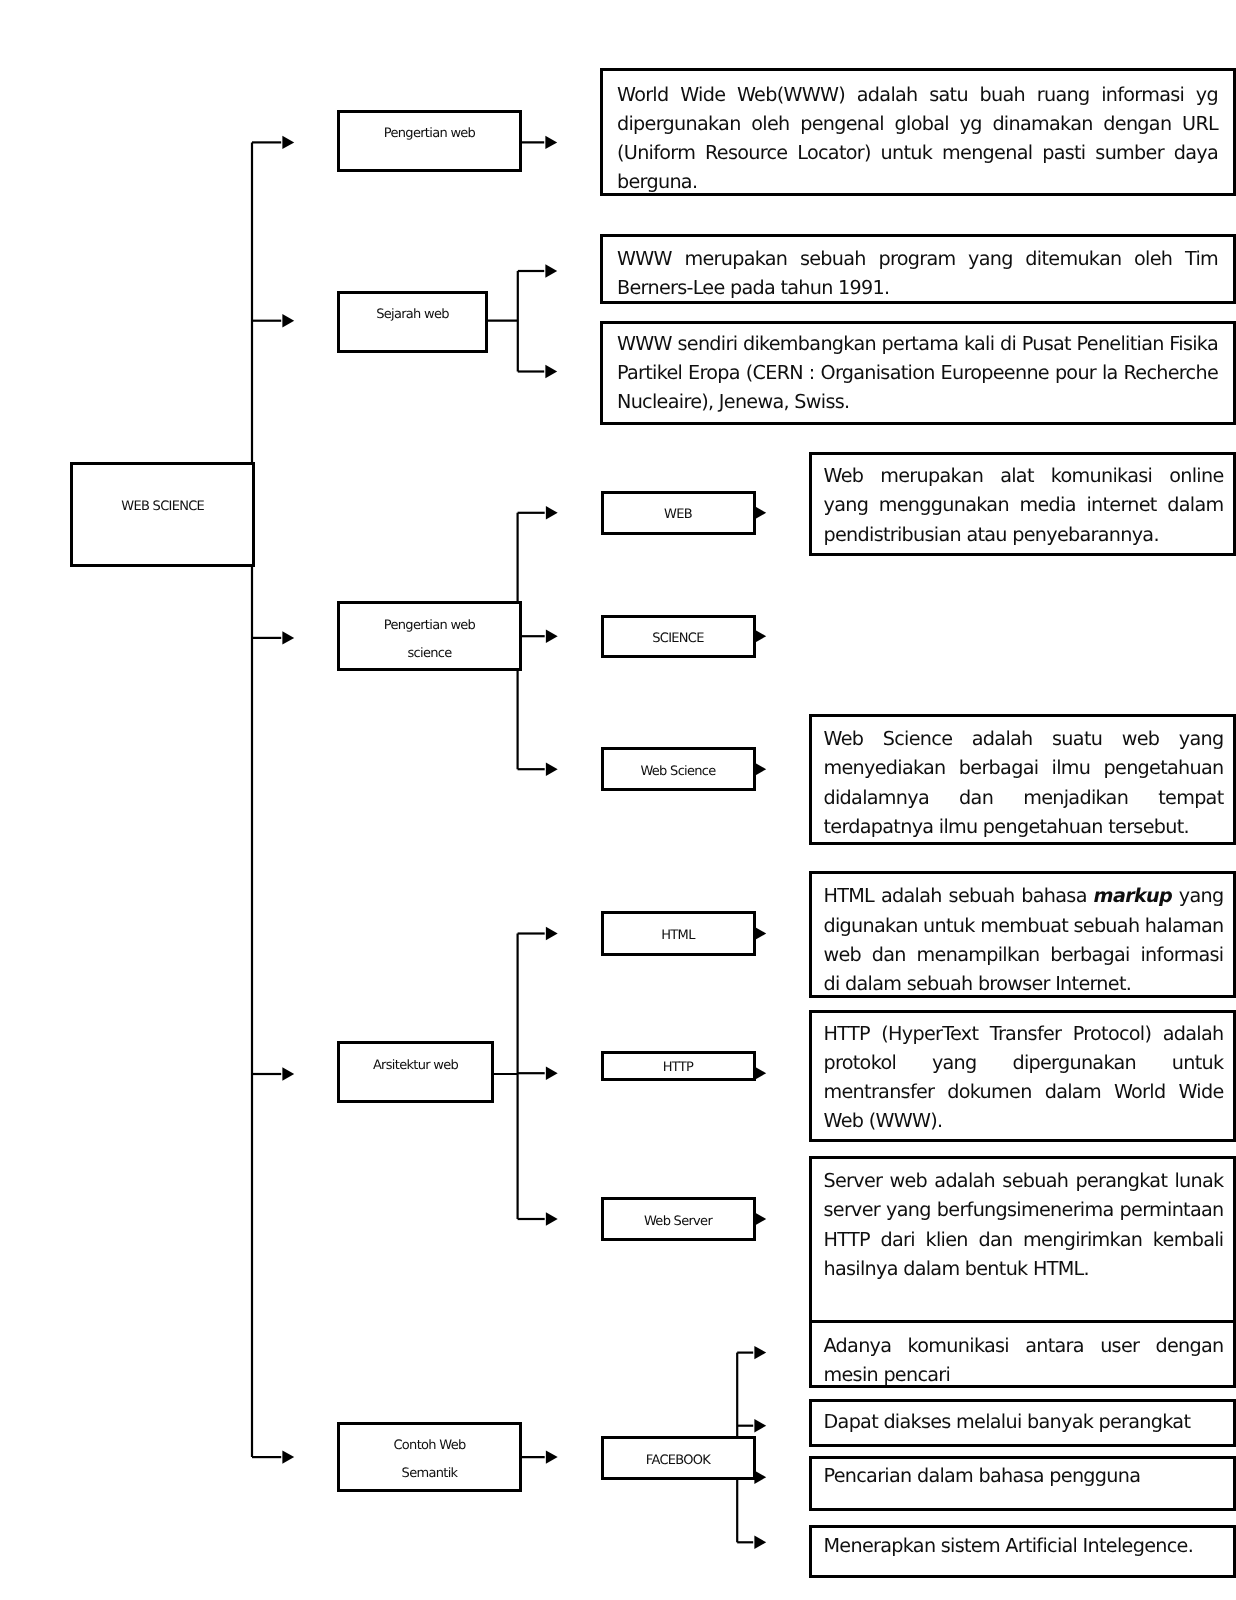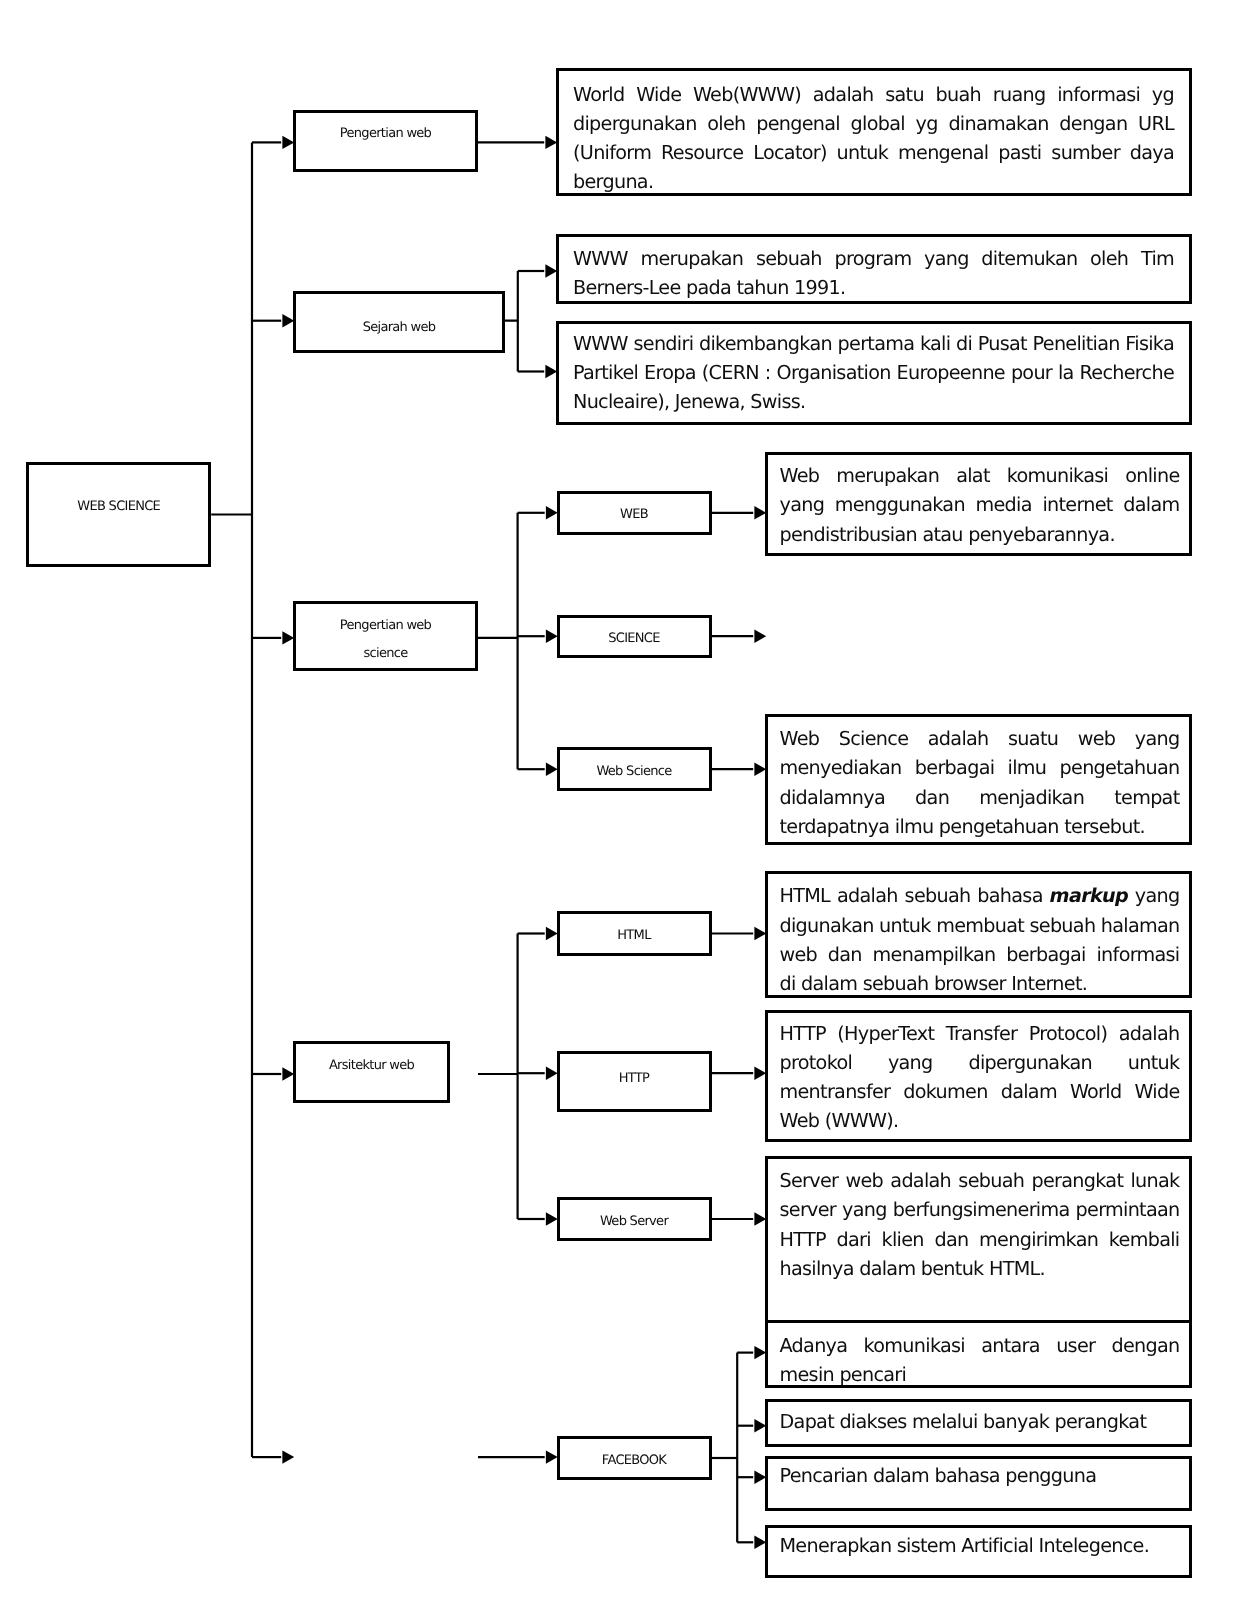--- a/index.html
+++ b/index.html
@@ -2,21 +2,21 @@
 <html><head>
 <meta charset="utf-8">
 <title>WEB SCIENCE</title>
 <style>
   html,body{margin:0;padding:0;background:#ffffff;}
   body{width:1236px;height:1600px;position:relative;overflow:hidden;
        font-family:"DejaVu Sans","Liberation Sans",sans-serif;color:#0f0f0f;
        -webkit-font-smoothing:antialiased;text-rendering:geometricPrecision;}
   #stage{position:absolute;left:0;top:0;width:1236px;height:1600px;background:#fff;}
   svg#links{position:absolute;left:0;top:0;width:1236px;height:1600px;}
-  .box{position:absolute;box-sizing:border-box;border:3px solid #000;background:#fff;}
+  .box{position:absolute;box-sizing:border-box;border:3px solid #000;background:#fff;margin-left:44px;}
   .t{transform:translateZ(0);}
   .ctr{display:flex;align-items:flex-start;justify-content:center;}
   .ctr .t{font-size:13px;line-height:28px;letter-spacing:-0.7px;text-align:center;white-space:pre-line;}
   .para{padding:7px 0 5px 11.5px;box-sizing:border-box;}
   .para.wide{padding-left:14px;}
   .para .t{font-size:19.2px;line-height:29.3px;letter-spacing:-0.7px;display:block;text-align:left;}
   .para.just .t{text-align:justify;text-align-last:left;}
   .para.wide .t{width:601px;}
   .para.narrow .t{width:400px;}
   i{font-style:italic;font-weight:bold;}
@@ -86,43 +86,47 @@
 <path d="M 766.2 1477.2 L 754.4 1470.5 L 754.4 1483.9 Z" fill="#000"></path>
 <line x1="737.2" y1="1542.3" x2="753.2" y2="1542.3" stroke="#000" stroke-width="2.2"></line>
 <path d="M 766.2 1542.3 L 754.4 1535.6 L 754.4 1549.0 Z" fill="#000"></path>
 </svg>
 <div class="box ctr" style="left:26.2px;top:462.3px;width:185.0px;height:104.5px;padding-top:27.6px">
       <span class="t">WEB SCIENCE</span>
     </div>
 <div class="box ctr" style="left:293.0px;top:109.5px;width:185.0px;height:62.0px;padding-top:7.0px">
       <span class="t">Pengertian web</span>
     </div>
-<div class="box ctr" style="left:293.0px;top:291.1px;width:212px;height:61.9px;padding-top:20px">
+<div class="box ctr" style="left:293.0px;top:291.1px;width:151px;height:61.9px;padding-top:7.0px">
       <span class="t">Sejarah web</span>
     </div>
 <div class="box ctr" style="left:293.0px;top:601.1px;width:185.0px;height:70.0px;padding-top:8.4px">
       <span class="t">Pengertian web
 science</span>
     </div>
 <div class="box ctr" style="left:293.0px;top:1040.7px;width:157px;height:62.3px;padding-top:8.1px">
       <span class="t">Arsitektur web</span>
+    </div>
+<div class="box ctr" style="left:293.0px;top:1421.5px;width:185.0px;height:70.0px;padding-top:7.1px">
+      <span class="t">Contoh Web
+Semantik</span>
     </div>
 <div class="box ctr" style="left:556.5px;top:490.8px;width:155.0px;height:44.0px;padding-top:7.2px">
       <span class="t">WEB</span>
     </div>
 <div class="box ctr" style="left:556.5px;top:614.5px;width:155.0px;height:43.5px;padding-top:7.9px">
       <span class="t">SCIENCE</span>
     </div>
 <div class="box ctr" style="left:556.5px;top:747.2px;width:155.0px;height:44.0px;padding-top:7.9px">
       <span class="t">Web Science</span>
     </div>
 <div class="box ctr" style="left:556.5px;top:911.0px;width:155.0px;height:45.0px;padding-top:7.9px">
       <span class="t">HTML</span>
     </div>
-<div class="box ctr" style="left:556.5px;top:1051.0px;width:155.0px;height:61px;padding-top:11px">
+<div class="box ctr" style="left:556.5px;top:1051.0px;width:155.0px;height:30px;padding-top:0">
       <span class="t">HTTP</span>
     </div>
 <div class="box ctr" style="left:556.5px;top:1197.3px;width:155.0px;height:43.5px;padding-top:7.9px">
       <span class="t">Web Server</span>
     </div>
 <div class="box ctr" style="left:556.5px;top:1436.0px;width:155.0px;height:44.0px;padding-top:7.9px">
       <span class="t">FACEBOOK</span>
     </div>
 <div class="box para wide just" style="left:556.0px;top:68.0px;width:636.0px;height:128.0px;padding-top:8.5px">
       <span class="t">World Wide Web(WWW) adalah satu buah ruang informasi yg dipergunakan oleh pengenal global yg dinamakan dengan URL (Uniform Resource Locator) untuk mengenal pasti sumber daya berguna.</span>

